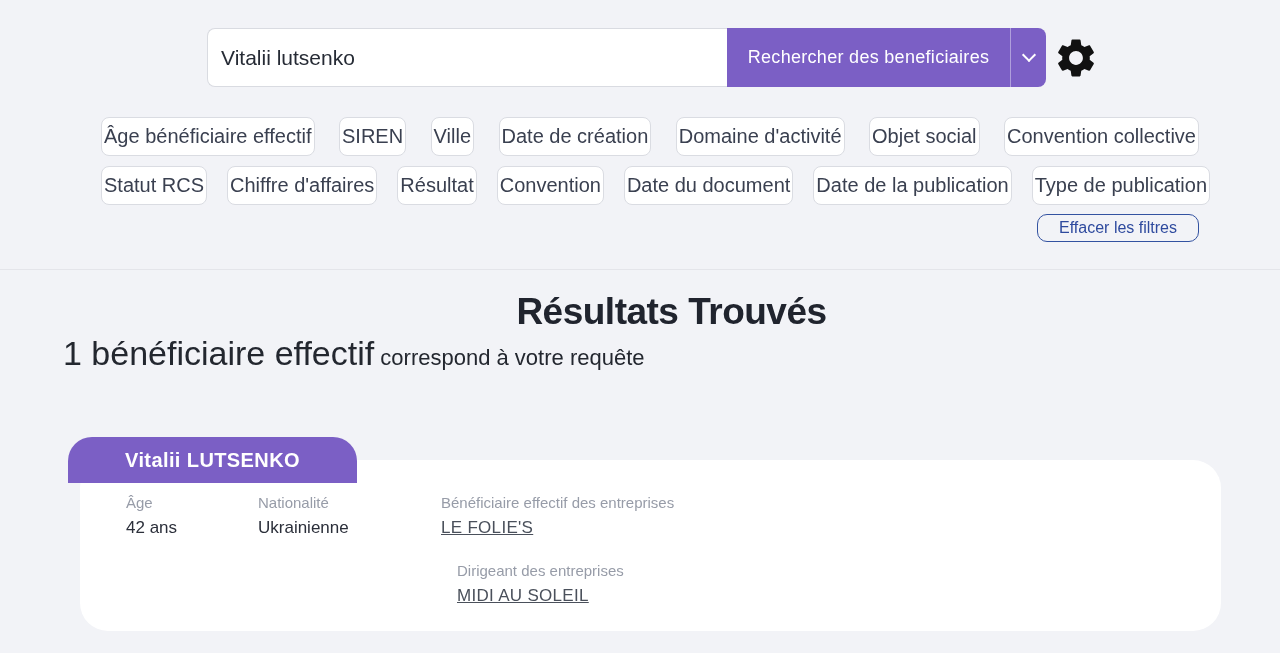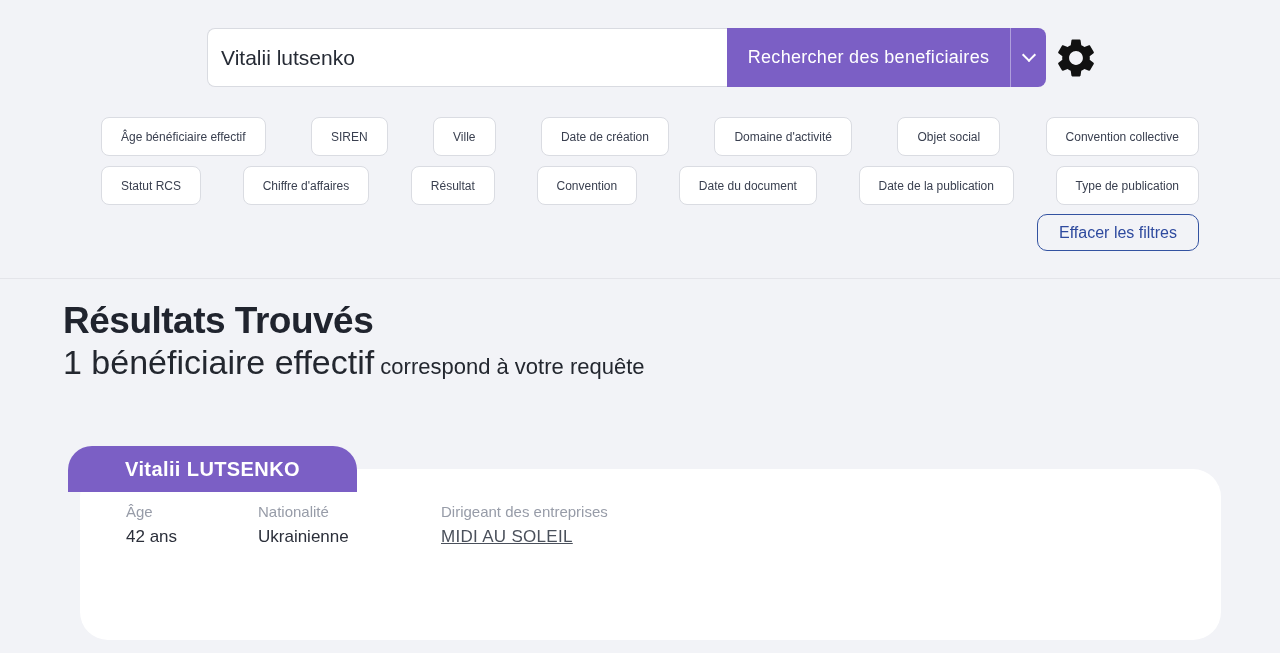--- a/index.html
+++ b/index.html
@@ -67,33 +67,33 @@
     cursor: pointer;
   }
   .gear svg { width: 46px; height: 46px; fill: #111111; }
 
   
   .filters { width: 1098px; margin: 30px 0 0 101px; }
   .chip-row { display: flex; justify-content: space-between; }
   .chip-row + .chip-row { margin-top: 10px; gap: 20px; }
   .chip {
     height: 39px;
-    padding: 0 19px;
+    padding: 0 2px;
     background: #FFFFFF;
     border: 1px solid #DADCE2;
     border-radius: 8px;
     font-family: "Liberation Sans", sans-serif;
-    font-size: 12px;
+    font-size: 20px;
     color: #3A4050;
     white-space: nowrap;
     cursor: pointer;
   }
   .clear-row { display: flex; justify-content: flex-end; margin-top: 9px; }
   .clear-btn {
-    height: 37px;
+    height: 28px;
     padding: 0 21px;
     background: transparent;
     border: 1px solid #3352A1;
     border-radius: 10px;
     font-family: "Liberation Sans", sans-serif;
     font-size: 16px;
     color: #2E4A9E;
     cursor: pointer;
   }
 
@@ -104,20 +104,21 @@
   }
 
   
   .results-head { margin: 21px 0 0 63px; }
   .results-title {
     font-size: 37px;
     font-weight: 700;
     color: #20242E;
     letter-spacing: -0.5px;
     line-height: 1.12;
+    text-align: center;
   }
   .results-subtitle { margin-top: 2px; color: #23272F; }
   .results-subtitle .strong { font-size: 34px; }
   .results-subtitle .rest { font-size: 22px; margin-top: 12px; }
 
   
   .card-wrap { position: relative; margin: 64px 0 0 68px; width: 1153px; }
   .tab {
     position: relative;
     z-index: 2;
@@ -220,20 +221,24 @@
       <div class="col-age">
         <div class="label">Âge</div>
         <div class="value">42 ans</div>
       </div>
       <div class="col-nat">
         <div class="label">Nationalité</div>
         <div class="value">Ukrainienne</div>
       </div>
       <div class="col-companies">
         <div class="group">
+          <div class="label">Bénéficiaire effectif des entreprises</div>
+          <a class="link" href="#">LE FOLIE'S</a>
+        </div>
+        <div class="group">
           <div class="label">Dirigeant des entreprises</div>
           <a class="link" href="#">MIDI AU SOLEIL</a>
         </div>
       </div>
     </div>
   </div>
 
 </div>
 
 </body></html>

